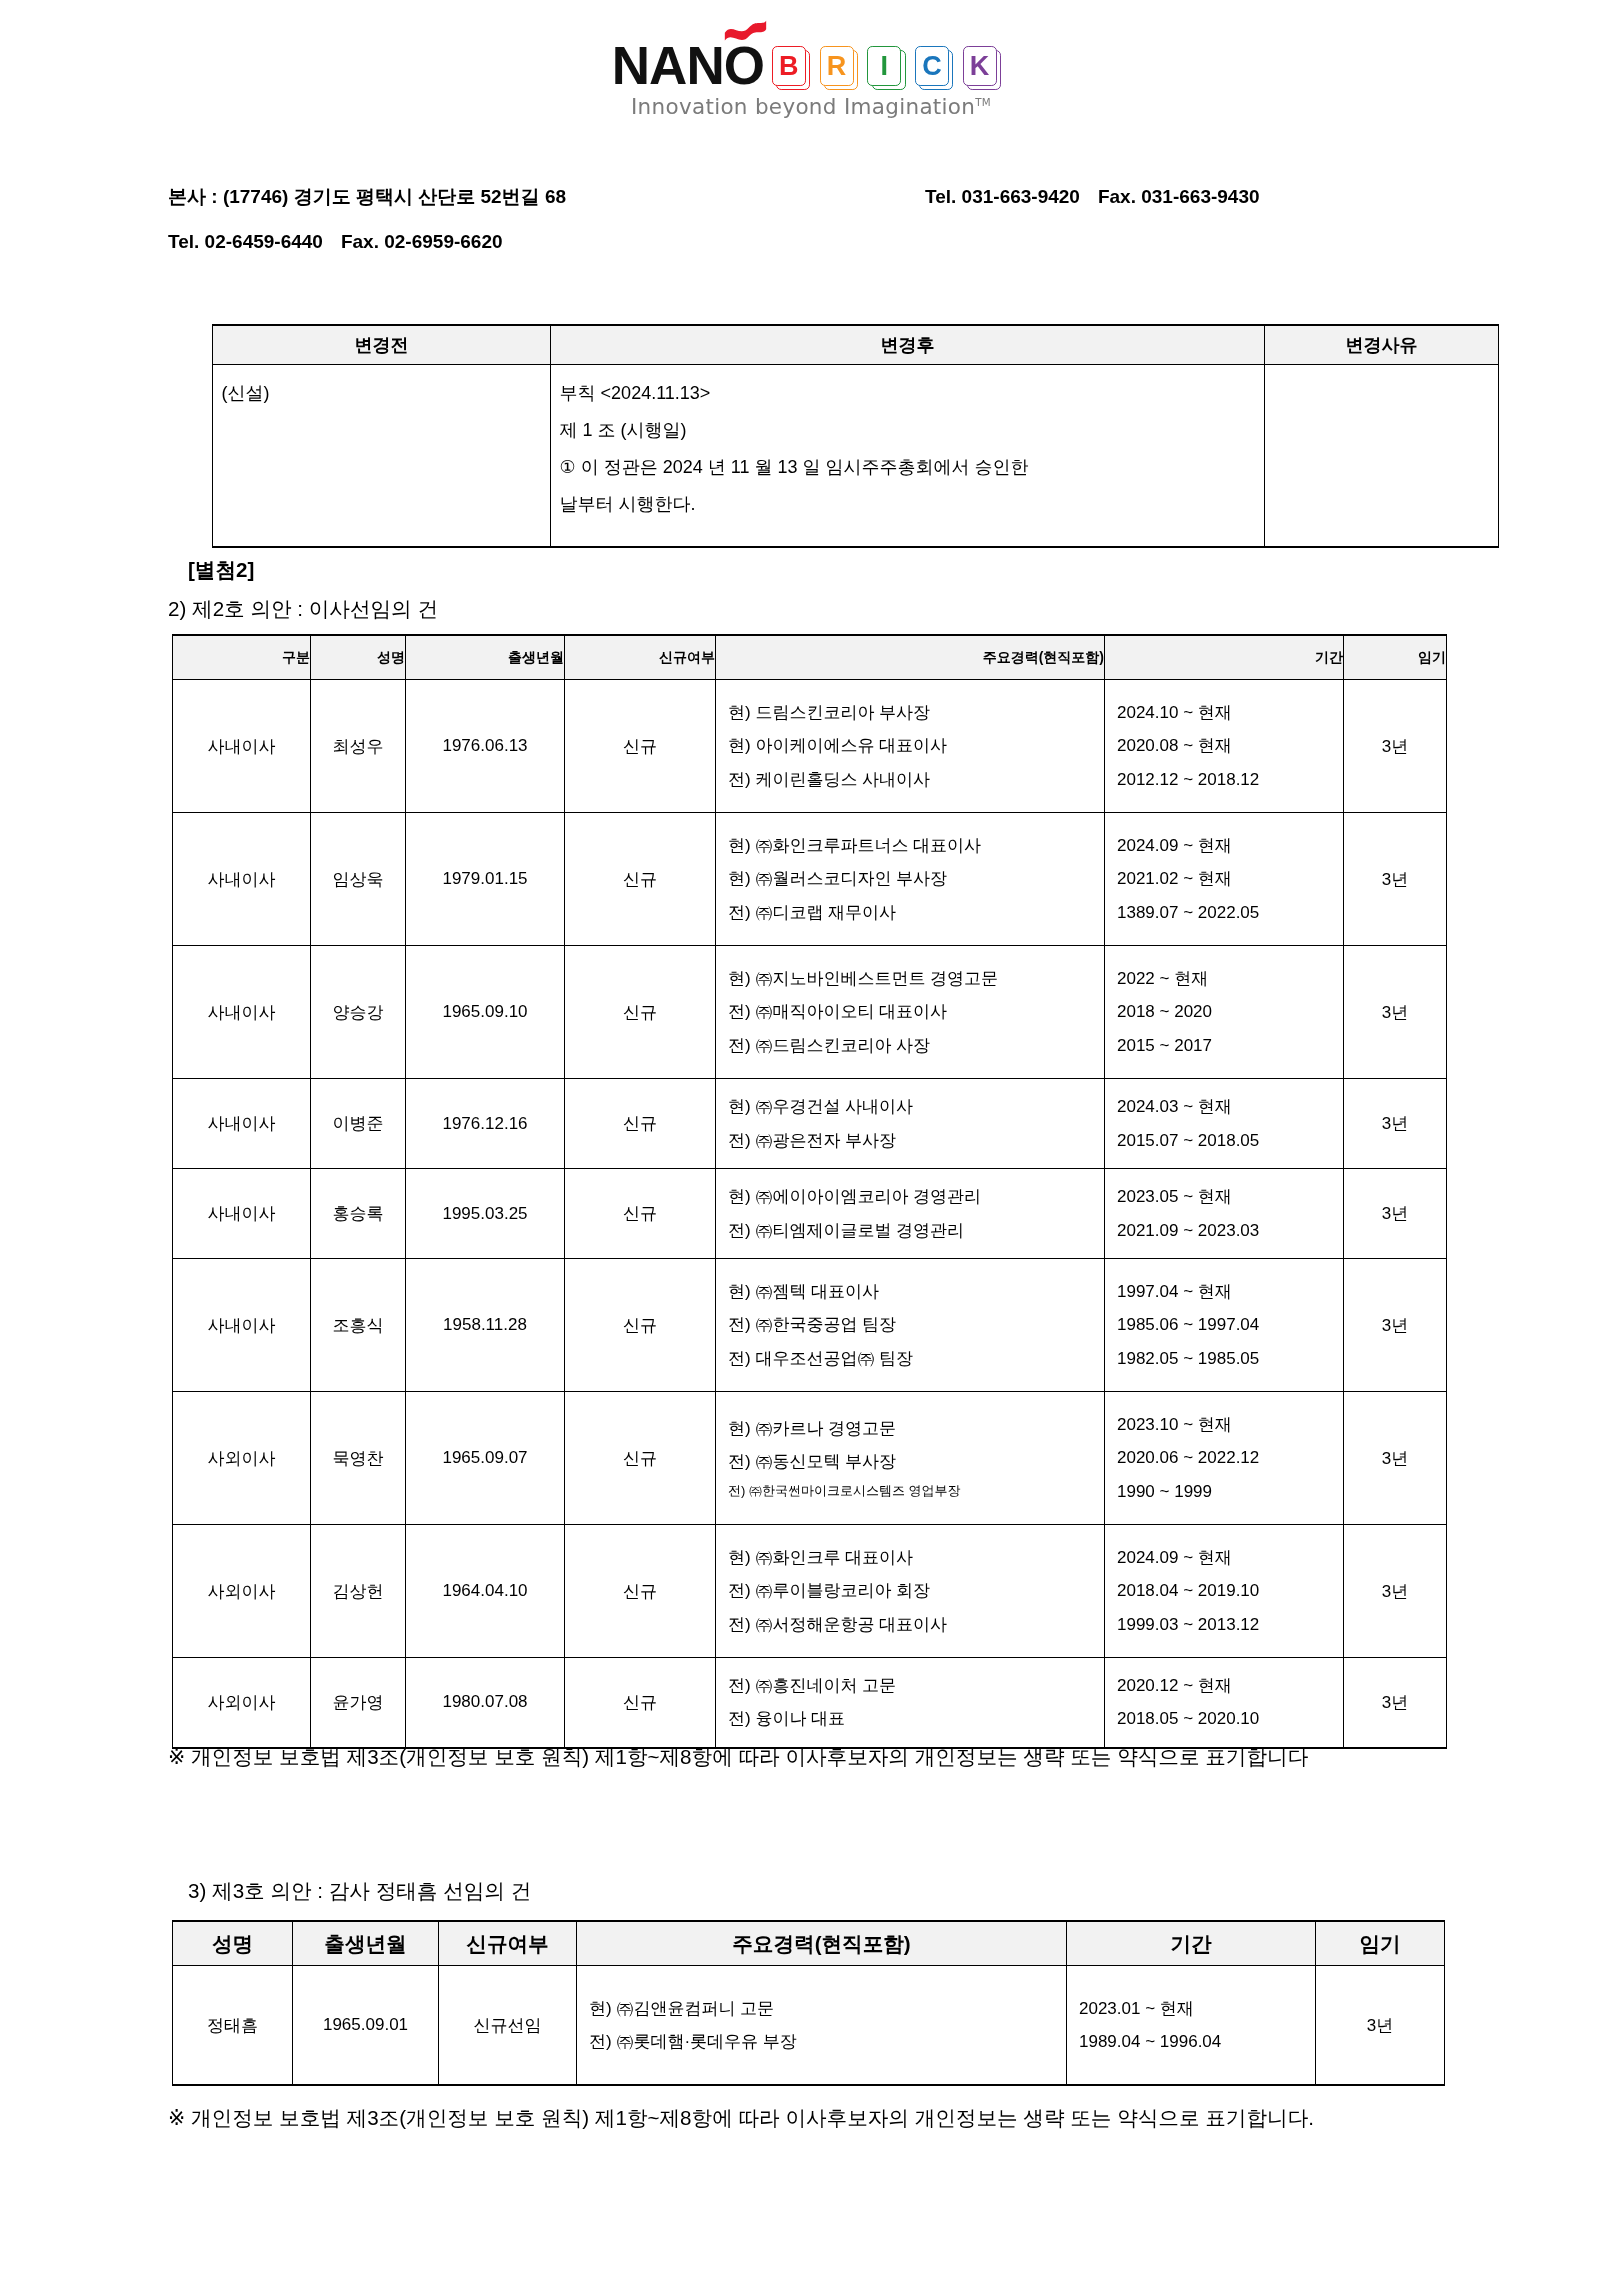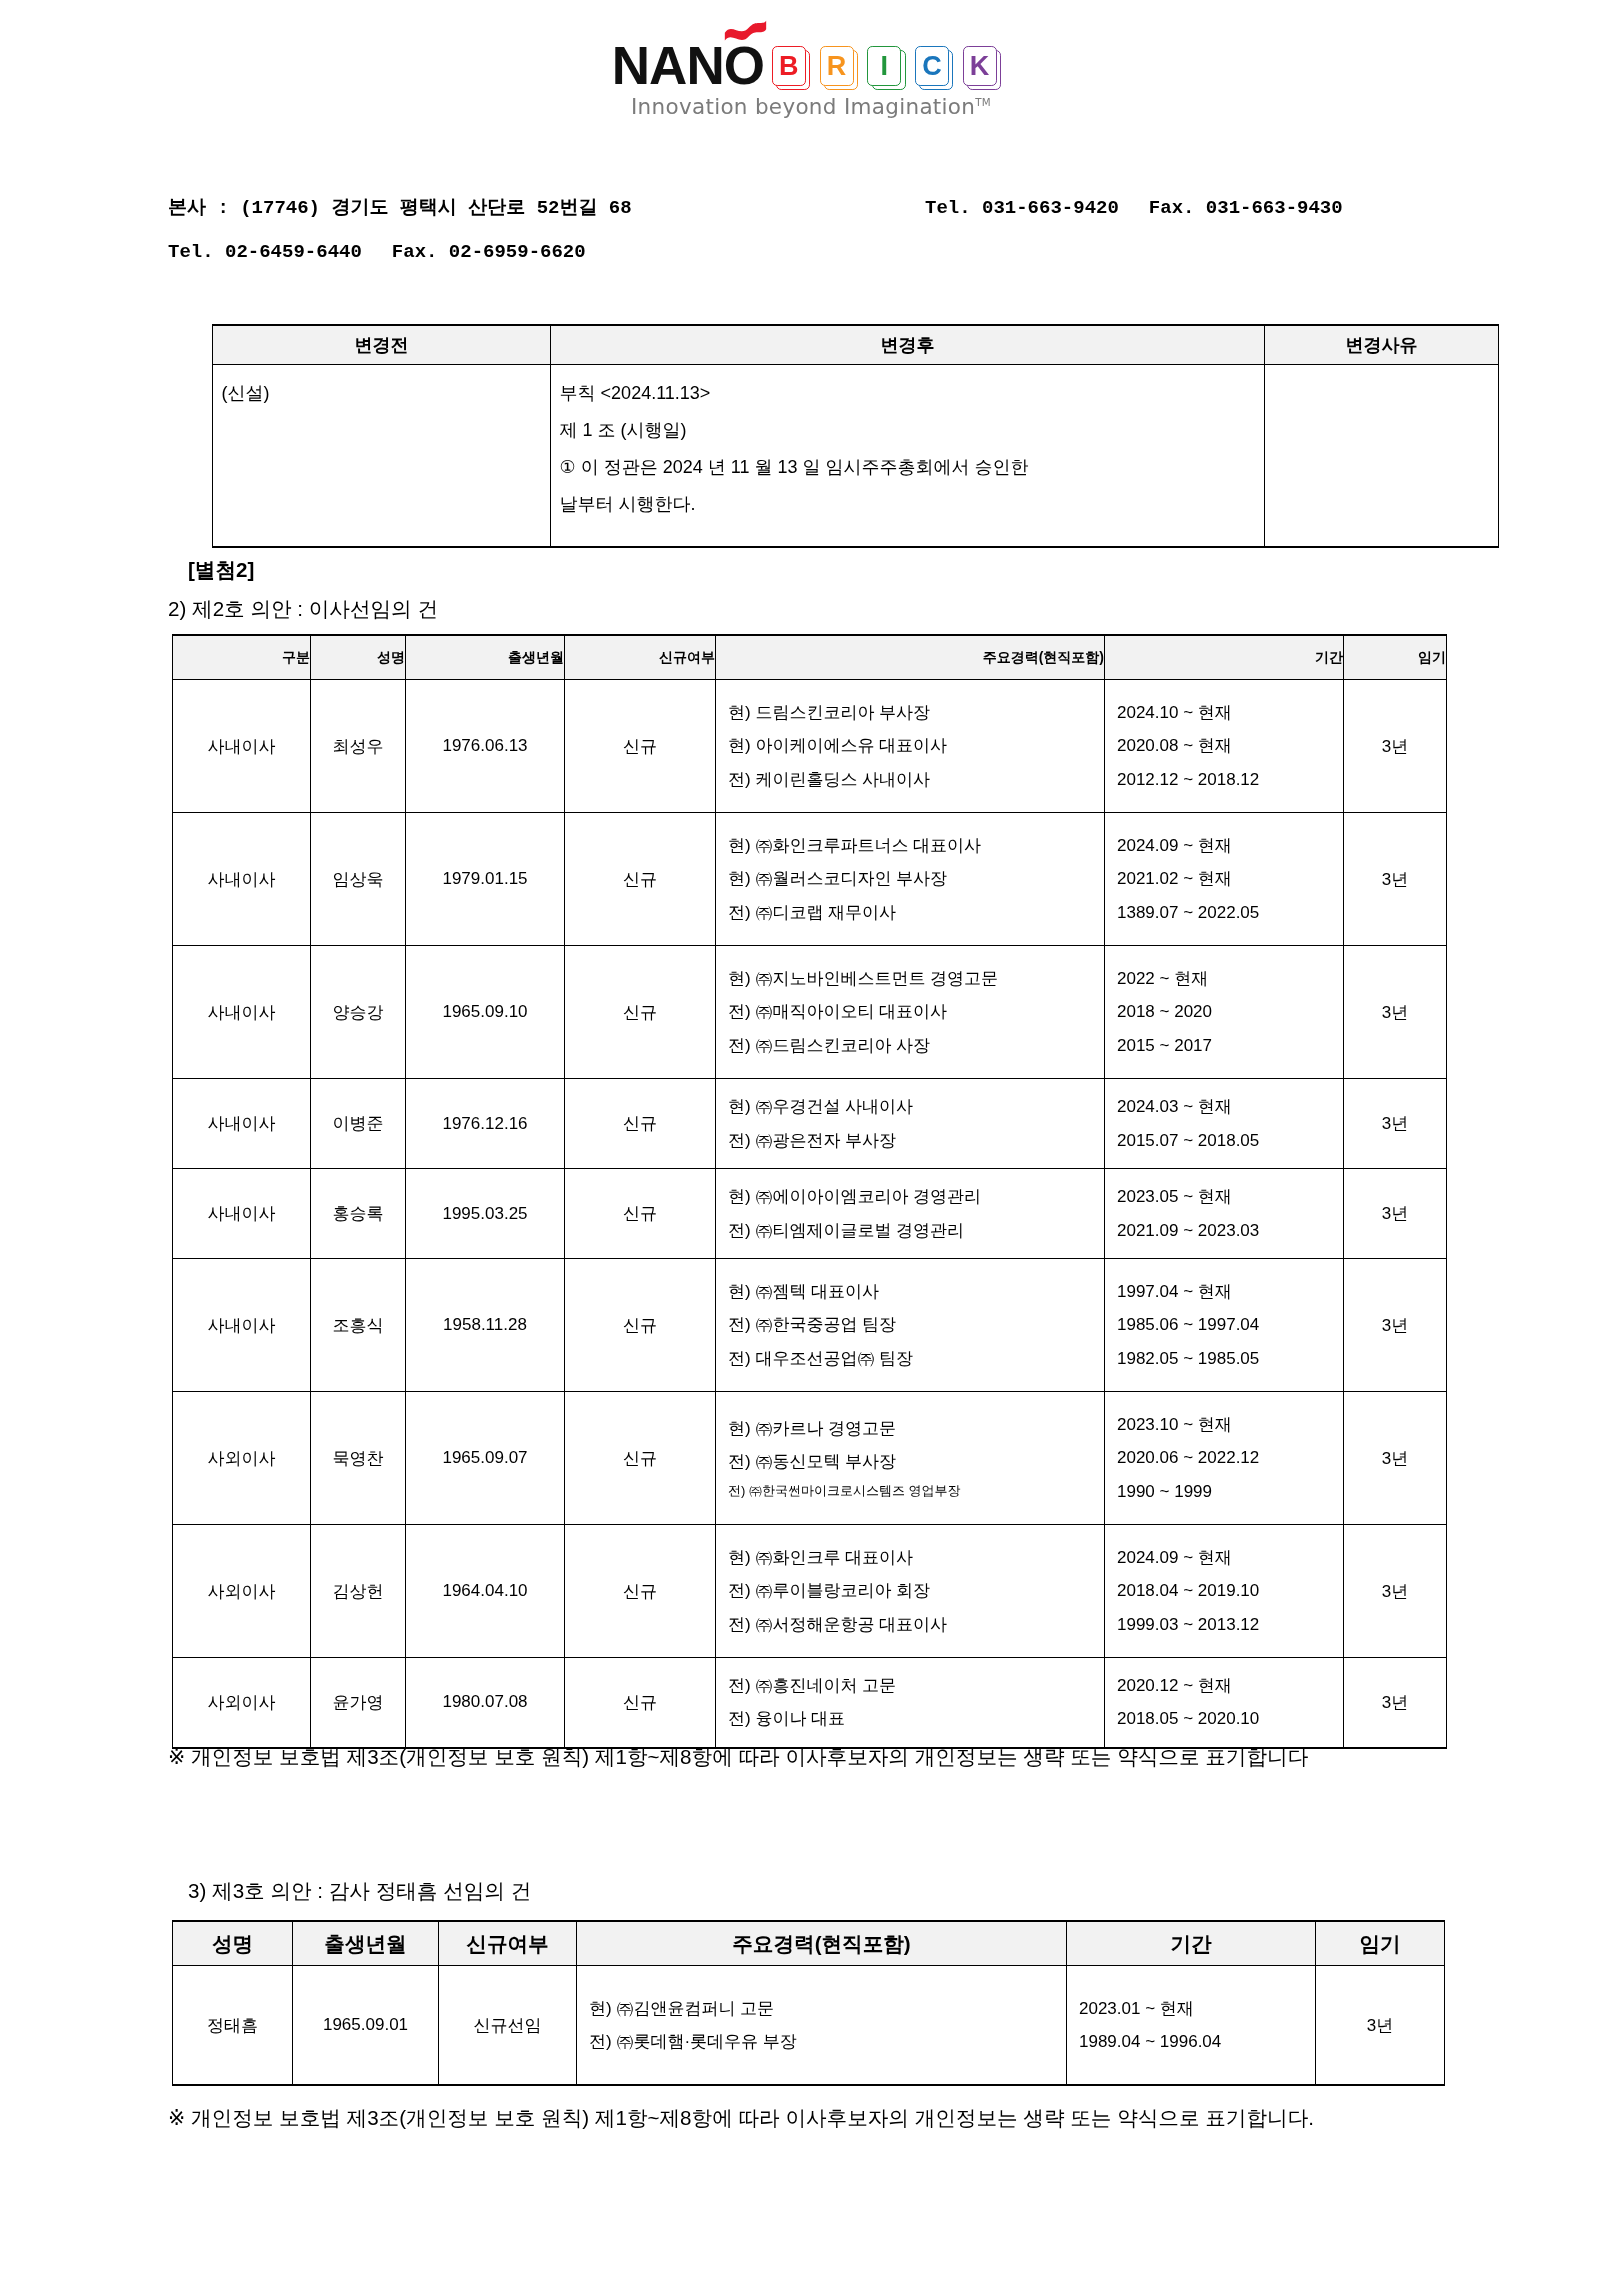--- a/index.html
+++ b/index.html
@@ -102,34 +102,33 @@
   }
   .tagline .tm {
     font-size: 10.3px;
     vertical-align: super;
   }
 
   
   .addr-block {
     position: absolute;
     left: 168px;
-    top: 194px;
+    top: 184px;
     width: 1290px;
-    font-family: Liberation Mono, monospace;
   }
   .addr-line {
     display: flex;
     align-items: baseline;
     font-weight: bold;
     font-size: 19px;
     margin-bottom: 20.6px;
     white-space: nowrap;
   }
   .addr-left { width: 757px; }
-  .addr-right { display: flex; gap: 30px; }
+  .addr-right { display: flex; gap: 18px; }
 
   
   table.doc {
     border-collapse: collapse;
     table-layout: fixed;
   }
   table.doc th, table.doc td {
     border: 0.9px solid #000000;
     vertical-align: middle;
     padding: 0;

